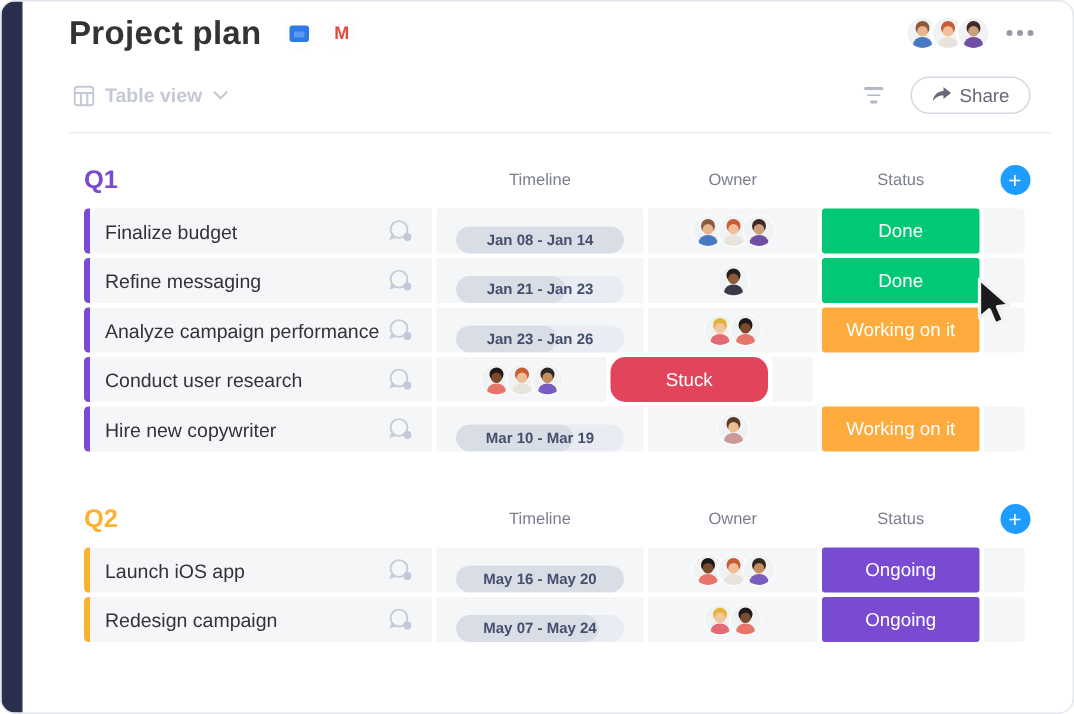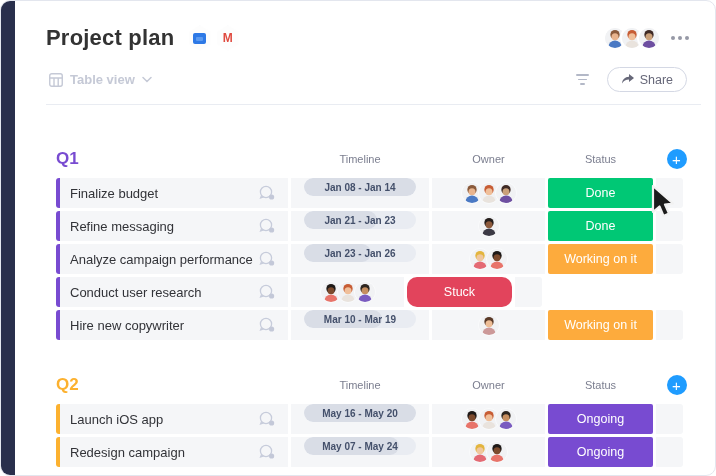--- a/index.html
+++ b/index.html
@@ -3,21 +3,21 @@
 <meta charset="utf-8">
 <style>
   * { margin:0; padding:0; box-sizing:border-box; }
   html,body { width:716px; height:476px; background:#fff; font-family:"Liberation Sans", sans-serif; }
   #app { position:relative; width:716px; height:476px; background:#ffffff;
          border:1px solid #e3e6ee; border-radius:10px; overflow:hidden; }
   
   .side-strip { position:absolute; left:0; top:0; width:14px; height:100%; background:#292f4c; }
 
   
-  .hdr { display:flex; align-items:center; padding:24px 26px 0 45px; }
+  .hdr { display:flex; align-items:center; padding:8px 26px 0 45px; }
   .title { font-size:22px; font-weight:600; color:#333333; letter-spacing:.2px; }
   .badges { display:flex; gap:5px; margin-left:14px; }
   .hexa { width:23px; height:25px; background:#fdfdfd; display:flex; align-items:center; justify-content:center;
           clip-path:polygon(50% 0,95% 25%,95% 75%,50% 100%,5% 75%,5% 25%);
           filter:drop-shadow(0 0 1px #dfe3ec); }
   .boxicon { width:13px; height:11px; background:#2e79e6; border-radius:2px; position:relative; }
   .boxicon:after { content:""; position:absolute; left:3px; top:4px; width:7px; height:4px; background:#5b9af0; border-radius:1px; }
   .gmail { font-size:12px; font-weight:bold; color:#e04a3f; line-height:1; }
   .hdr-spacer { flex:1; }
   .avatars { display:flex; }
@@ -33,39 +33,39 @@
   .tb-spacer { flex:1; }
   .filter-ic { margin-right:18px; display:flex; flex-direction:column; gap:3px; align-items:center; cursor:pointer; }
   .filter-ic i { display:block; height:1.5px; background:#b3b8c7; border-radius:1px; }
   .filter-ic i:nth-child(1){ width:13px; } .filter-ic i:nth-child(2){ width:9px; } .filter-ic i:nth-child(3){ width:5px; }
   .share-btn { display:flex; align-items:center; gap:6px; height:25px; padding:0 13px; border:1px solid #d4d8e4;
                border-radius:13px; background:#fff; color:#676879; font-size:12.5px; cursor:pointer;justify-content:center; }
   .divider { height:1px; background:#e9ecf2; margin:0 14px 0 45px; }
 
   
   .section { margin-left:55px; width:627px; }
-  .sec-q1 { margin-top:41px; }
+  .sec-q1 { margin-top:18px; }
   .sec-q2 { margin-top:32px; }
   .sec-head { display:flex; align-items:center; height:26px; margin-bottom:6px; }
   .group-label { width:232px; font-size:17px; font-weight:700; }
   .colhead { font-size:11px; color:#7b7e8f; text-align:center; }
   .ch-timeline { width:138px; margin-left:3px; }
   .ch-owner { width:113px; margin-left:3px; }
   .ch-status { width:105px; margin-left:3px; }
   .ch-add { width:27px; margin-left:3px; display:flex; justify-content:center; }
   .add-btn { width:20px; height:20px; border-radius:50%; color:#fff; font-size:15px; line-height:19px; text-align:center;
              border:none; cursor:pointer; transform:translateX(7px); }
 
   .row { display:flex; height:30px; margin-bottom:3px; }
   .bar { width:4px; border-radius:3px 0 0 3px; }
   .cell { background:#f5f6f8; }
   .c-name { width:228px; display:flex; align-items:center; padding-left:10px; }
   .task { flex:1; font-size:13px; color:#323338; }
   .chat { margin-right:12px; display:flex; cursor:pointer; }
-  .c-timeline { width:138px; margin-left:3px; display:flex; align-items:flex-start; justify-content:center;text-decoration:underline; }
+  .c-timeline { width:138px; margin-left:3px; display:flex; align-items:flex-end; justify-content:center;text-decoration:underline; }
   .pill { position:relative; width:112px; height:18px; border-radius:9px; background:#e9ecf2; overflow:hidden; cursor:pointer; }
   .pill-fill { position:absolute; left:0; top:0; bottom:0; background:#d9dde6; border-radius:9px; }
   .pill-label { position:absolute; inset:0; display:flex; align-items:center; justify-content:center;
                 font-size:10px; font-weight:700; color:#44506b; }
   .c-owner { width:113px; margin-left:3px; display:flex; align-items:center; justify-content:center; }
   .c-owner .avatar { width:22px; height:22px; margin-left:-5px; border:1px solid #fafbfc; }
   .c-owner .avatar:first-child { margin-left:0; }
   .c-status { width:105px; margin-left:3px; display:flex; align-items:center; justify-content:center;
               font-size:12.5px; color:#fff; border-radius:2px; cursor:pointer; }
   .c-stub { width:27px; margin-left:3px; border-radius:0 3px 3px 0; }

